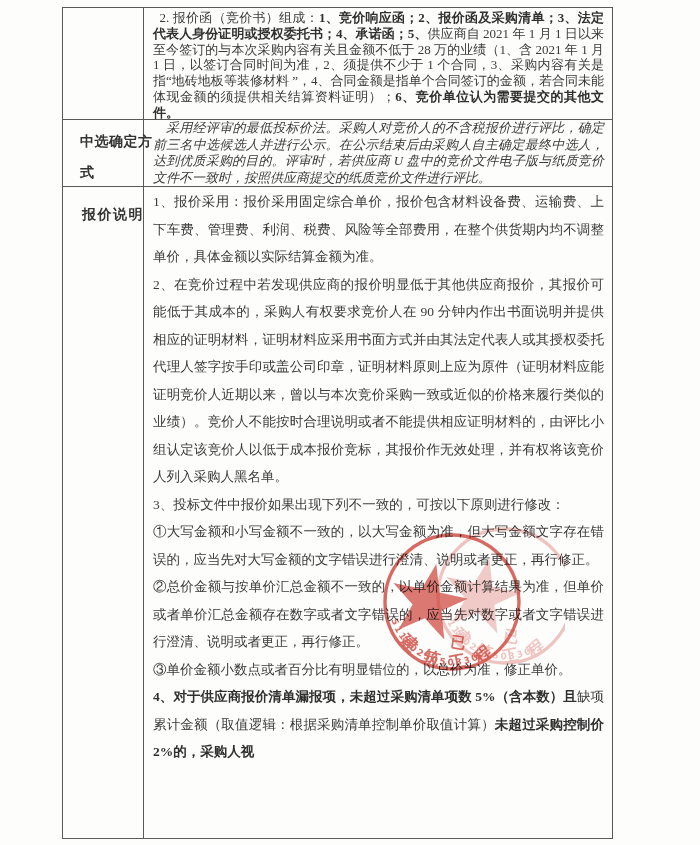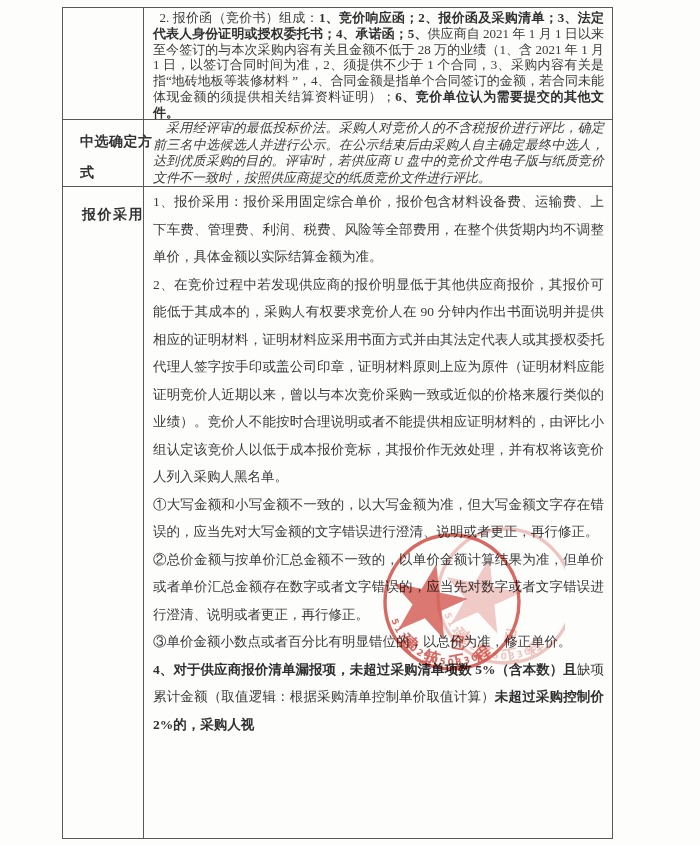--- a/index.html
+++ b/index.html
@@ -48,24 +48,25 @@
 
     <div class="cell c1">
         <p class="para" style="text-indent: 0.5em;"><span>2. 报价函（竞价书）组成：</span><span class="b">1、竞价响应函；2、报价函及采购清单；3、法定代表人身份证明或授权委托书；4、承诺函；5、</span><span>供应商自 2021 年 1 月 1 日以来至今签订的与本次采购内容有关且金额不低于 28 万的业绩（1、含 2021 年 1 月 1 日，以签订合同时间为准，2、须提供不少于 1 个合同，3、采购内容有关是指“地砖地板等装修材料 ”，4、合同金额是指单个合同签订的金额，若合同未能体现金额的须提供相关结算资料证明）；</span><span class="b">6、竞价单位认为需要提交的其他文件。</span></p>
       </div>
 
     <div class="lbl l2">中选确定方式</div>
     <div class="cell c2">
         <p class="para" style="text-indent: 1em;"><span>采用经评审的最低投标价法。采购人对竞价人的不含税报价进行评比，确定前三名中选候选人并进行公示。在公示结束后由采购人自主确定最终中选人，达到优质采购的目的。评审时，若供应商 U 盘中的竞价文件电子版与纸质竞价文件不一致时，按照供应商提交的纸质竞价文件进行评比。</span></p>
       </div>
 
-    <div class="lbl l3">报价采用</div>
+    <div class="lbl l3">报价说明</div>
     <div class="cell c3">
         <p class="para"><span>1、报价采用：报价采用固定综合单价，报价包含材料设备费、运输费、上下车费、管理费、利润、税费、风险等全部费用，在整个供货期内均不调整单价，具体金额以实际结算金额为准。</span></p>
         <p class="para"><span>2、在竞价过程中若发现供应商的报价明显低于其他供应商报价，其报价可能低于其成本的，采购人有权要求竞价人在 90 分钟内作出书面说明并提供相应的证明材料，证明材料应采用书面方式并由其法定代表人或其授权委托代理人签字按手印或盖公司印章，证明材料原则上应为原件（证明材料应能证明竞价人近期以来，曾以与本次竞价采购一致或近似的价格来履行类似的业绩）。竞价人不能按时合理说明或者不能提供相应证明材料的，由评比小组认定该竞价人以低于成本报价竞标，其报价作无效处理，并有权将该竞价人列入采购人黑名单。</span></p>
+        <p class="para"><span>3、投标文件中报价如果出现下列不一致的，可按以下原则进行修改：</span></p>
         <p class="para"><span>①大写金额和小写金额不一致的，以大写金额为准，但大写金额文字存在错误的，应当先对大写金额的文字错误进行澄清、说明或者更正，再行修正。</span></p>
         <p class="para"><span>②总价金额与按单价汇总金额不一致的，以单价金额计算结果为准，但单价或者单价汇总金额存在数字或者文字错误的，应当先对数字或者文字错误进行澄清、说明或者更正，再行修正。</span></p>
         <p class="para"><span>③单价金额小数点或者百分比有明显错位的，以总价为准，修正单价。</span></p>
         <p class="para"><span class="b">4、对于供应商报价清单漏报项，未超过采购清单项数 5%（含本数）且</span><span>缺项累计金额（取值逻辑：根据采购清单控制单价取值计算）</span><span class="b">未超过采购控制价 2%的，采购人视</span></p>
       </div>
   </div>
 
   <div class="seal">
     <svg width="215" height="155" viewBox="0 0 215 155" xmlns="http://www.w3.org/2000/svg">
       <defs>

